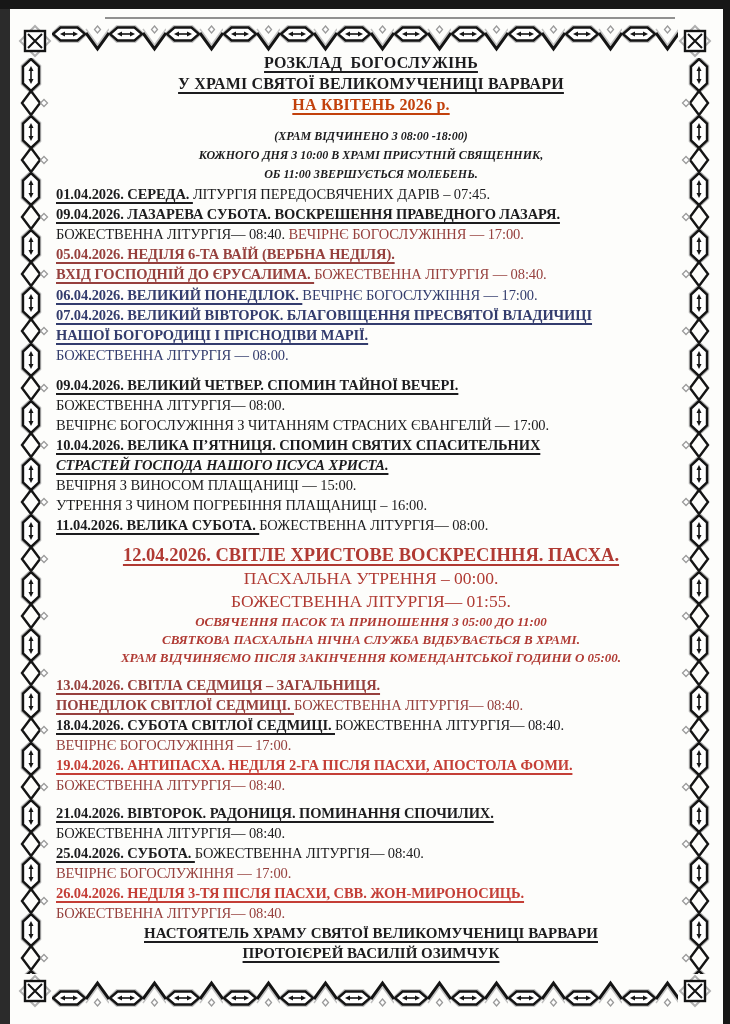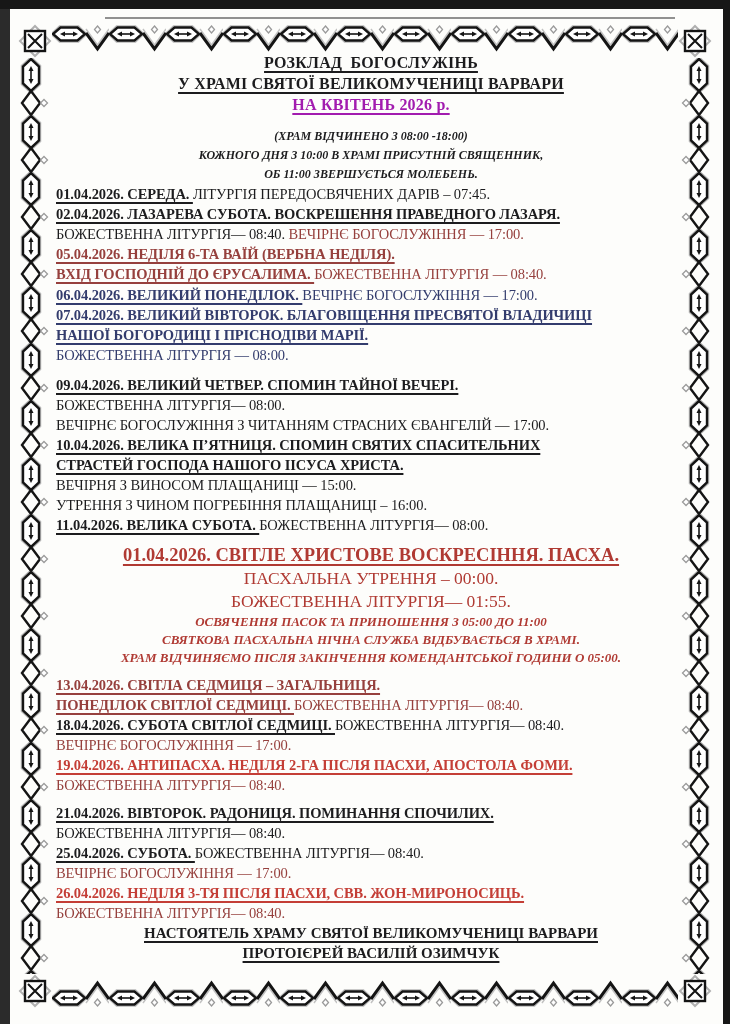--- a/index.html
+++ b/index.html
@@ -131,42 +131,42 @@
     <svg class="corner-br" width="34" height="34">
       <polygon points="17,2 32,17 17,32 2,17" fill="#ffffff" stroke="#b0b0b0" stroke-width="2"></polygon>
       <rect x="7" y="7" width="20" height="20" fill="#ffffff" stroke="#141414" stroke-width="2.4"></rect>
       <path d="M10,10 L24,24 M24,10 L10,24" stroke="#141414" stroke-width="2"></path>
     </svg>
   </div>
 
   <div class="content" id="content">
       <div class="line sz-title center"><span class="b u " style="color: rgb(28, 28, 30);">РОЗКЛАД  БОГОСЛУЖІНЬ</span></div>
       <div class="line sz-title center"><span class="b u " style="color: rgb(28, 28, 30);">У ХРАМІ СВЯТОЇ ВЕЛИКОМУЧЕНИЦІ ВАРВАРИ</span></div>
-      <div class="line sz-title center"><span class="b u " style="color: #a21caf;">НА КВІТЕНЬ 2026 р.</span></div>
+      <div class="line sz-title center"><span class="b u " style="color: #c2410c;">НА КВІТЕНЬ 2026 р.</span></div>
       <div class="line sz-notice center" style="margin-top: 12px;"><span class="b i " style="color: rgb(28, 28, 30);">(ХРАМ ВІДЧИНЕНО З 08:00 -18:00)</span></div>
       <div class="line sz-notice center"><span class="b i " style="color: rgb(28, 28, 30);">КОЖНОГО ДНЯ З 10:00 В ХРАМІ ПРИСУТНІЙ СВЯЩЕННИК,</span></div>
       <div class="line sz-notice center"><span class="b i " style="color: rgb(28, 28, 30);">ОБ 11:00 ЗВЕРШУЄТЬСЯ МОЛЕБЕНЬ.</span></div>
       <div class="line sz-body"><span class="b u " style="color: rgb(28, 28, 30);">01.04.2026. СЕРЕДА. </span><span class="" style="color: rgb(28, 28, 30);">ЛІТУРГІЯ ПЕРЕДОСВЯЧЕНИХ ДАРІВ – 07:45.</span></div>
-      <div class="line sz-body"><span class="b u " style="color: rgb(28, 28, 30);">02.04.2026. ЛАЗАРЕВА СУБОТА. ВОСКРЕШЕННЯ ПРАВЕДНОГО ЛАЗАРЯ.</span></div>
+      <div class="line sz-body"><span class="b u " style="color: rgb(28, 28, 30);">09.04.2026. ЛАЗАРЕВА СУБОТА. ВОСКРЕШЕННЯ ПРАВЕДНОГО ЛАЗАРЯ.</span></div>
       <div class="line sz-body"><span class="" style="color: rgb(28, 28, 30);">БОЖЕСТВЕННА ЛІТУРГІЯ— 08:40. </span><span class="" style="color: rgb(150, 64, 61);">ВЕЧІРНЄ БОГОСЛУЖІННЯ — 17:00.</span></div>
       <div class="line sz-body"><span class="b u " style="color: rgb(150, 64, 61);">05.04.2026. НЕДІЛЯ 6-ТА ВАЇЙ (ВЕРБНА НЕДІЛЯ).</span></div>
       <div class="line sz-body"><span class="b u " style="color: rgb(150, 64, 61);">ВХІД ГОСПОДНІЙ ДО ЄРУСАЛИМА. </span><span class="" style="color: rgb(150, 64, 61);">БОЖЕСТВЕННА ЛІТУРГІЯ — 08:40.</span></div>
       <div class="line sz-body" style="margin-top: 1px;"><span class="b u " style="color: rgb(51, 60, 109);">06.04.2026. ВЕЛИКИЙ ПОНЕДІЛОК. </span><span class="" style="color: rgb(51, 60, 109);">ВЕЧІРНЄ БОГОСЛУЖІННЯ — 17:00.</span></div>
       <div class="line sz-body"><span class="b u " style="color: rgb(51, 60, 109);">07.04.2026. ВЕЛИКИЙ ВІВТОРОК. БЛАГОВІЩЕННЯ ПРЕСВЯТОЇ ВЛАДИЧИЦІ</span></div>
       <div class="line sz-body"><span class="b u " style="color: rgb(51, 60, 109);">НАШОЇ БОГОРОДИЦІ І ПРІСНОДІВИ МАРІЇ.</span></div>
       <div class="line sz-body"><span class="" style="color: rgb(51, 60, 109);">БОЖЕСТВЕННА ЛІТУРГІЯ — 08:00.</span></div>
       <div class="line sz-body" style="margin-top: 10px;"><span class="b u " style="color: rgb(28, 28, 30);">09.04.2026. ВЕЛИКИЙ ЧЕТВЕР. СПОМИН ТАЙНОЇ ВЕЧЕРІ.</span></div>
       <div class="line sz-body"><span class="" style="color: rgb(28, 28, 30);">БОЖЕСТВЕННА ЛІТУРГІЯ— 08:00.</span></div>
       <div class="line sz-body"><span class="" style="color: rgb(28, 28, 30);">ВЕЧІРНЄ БОГОСЛУЖІННЯ З ЧИТАННЯМ СТРАСНИХ ЄВАНГЕЛІЙ — 17:00.</span></div>
       <div class="line sz-body"><span class="b u " style="color: rgb(28, 28, 30);">10.04.2026. ВЕЛИКА П’ЯТНИЦЯ. СПОМИН СВЯТИХ СПАСИТЕЛЬНИХ</span></div>
-      <div class="line sz-body"><span class="b u " style="color: rgb(28, 28, 30);">СТРАСТЕЙ ГОСПОДА НАШОГО ІІСУСА ХРИСТА.</span></div>
+      <div class="line sz-body"><span class="b u " style="color: rgb(28, 28, 30); font-style: italic;">СТРАСТЕЙ ГОСПОДА НАШОГО ІІСУСА ХРИСТА.</span></div>
       <div class="line sz-body"><span class="" style="color: rgb(28, 28, 30);">ВЕЧІРНЯ З ВИНОСОМ ПЛАЩАНИЦІ — 15:00.</span></div>
       <div class="line sz-body"><span class="" style="color: rgb(28, 28, 30);">УТРЕННЯ З ЧИНОМ ПОГРЕБІННЯ ПЛАЩАНИЦІ – 16:00.</span></div>
       <div class="line sz-body"><span class="b u " style="color: rgb(28, 28, 30);">11.04.2026. ВЕЛИКА СУБОТА. </span><span class="" style="color: rgb(28, 28, 30);">БОЖЕСТВЕННА ЛІТУРГІЯ— 08:00.</span></div>
-      <div class="line sz-big1 center" style="margin-top: 8px;"><span class="b u " style="color: rgb(176, 58, 51);">01.04.2026. СВІТЛЕ ХРИСТОВЕ ВОСКРЕСІННЯ. ПАСХА.</span></div>
+      <div class="line sz-big1 center" style="margin-top: 8px;"><span class="b u " style="color: rgb(176, 58, 51);">12.04.2026. СВІТЛЕ ХРИСТОВЕ ВОСКРЕСІННЯ. ПАСХА.</span></div>
       <div class="line sz-big2 center"><span class="" style="color: rgb(176, 58, 51);">ПАСХАЛЬНА УТРЕННЯ – 00:00.</span></div>
       <div class="line sz-big2 center"><span class="" style="color: rgb(176, 58, 51);">БОЖЕСТВЕННА ЛІТУРГІЯ— 01:55.</span></div>
       <div class="line sz-small center"><span class="b i " style="color: rgb(176, 58, 51);">ОСВЯЧЕННЯ ПАСОК ТА ПРИНОШЕННЯ З 05:00 ДО 11:00</span></div>
       <div class="line sz-small center"><span class="b i " style="color: rgb(176, 58, 51);">СВЯТКОВА ПАСХАЛЬНА НІЧНА СЛУЖБА ВІДБУВАЄТЬСЯ В ХРАМІ.</span></div>
       <div class="line sz-small center"><span class="b i " style="color: rgb(176, 58, 51);">ХРАМ ВІДЧИНЯЄМО ПІСЛЯ ЗАКІНЧЕННЯ КОМЕНДАНТСЬКОЇ ГОДИНИ О 05:00.</span></div>
       <div class="line sz-body" style="margin-top: 8px;"><span class="b u " style="color: rgb(150, 64, 61);">13.04.2026. СВІТЛА СЕДМИЦЯ – ЗАГАЛЬНИЦЯ.</span></div>
       <div class="line sz-body"><span class="b u " style="color: rgb(150, 64, 61);">ПОНЕДІЛОК СВІТЛОЇ СЕДМИЦІ. </span><span class="" style="color: rgb(150, 64, 61);">БОЖЕСТВЕННА ЛІТУРГІЯ— 08:40.</span></div>
       <div class="line sz-body"><span class="b u " style="color: rgb(28, 28, 30); margin-top: 27px;">18.04.2026. СУБОТА СВІТЛОЇ СЕДМИЦІ. </span><span class="" style="color: rgb(28, 28, 30);">БОЖЕСТВЕННА ЛІТУРГІЯ— 08:40.</span></div>
       <div class="line sz-body"><span class="" style="color: rgb(150, 64, 61);">ВЕЧІРНЄ БОГОСЛУЖІННЯ — 17:00.</span></div>
       <div class="line sz-body"><span class="b u " style="color: rgb(196, 62, 54);">19.04.2026. АНТИПАСХА. НЕДІЛЯ 2-ГА ПІСЛЯ ПАСХИ, АПОСТОЛА ФОМИ.</span></div>

